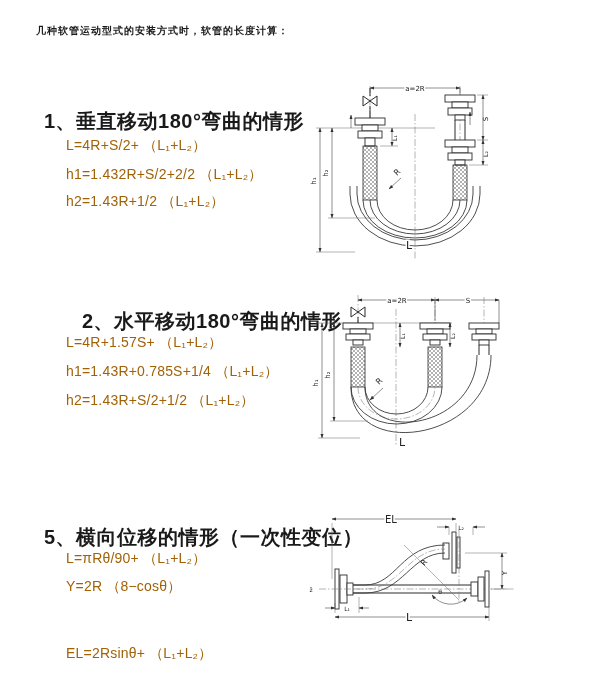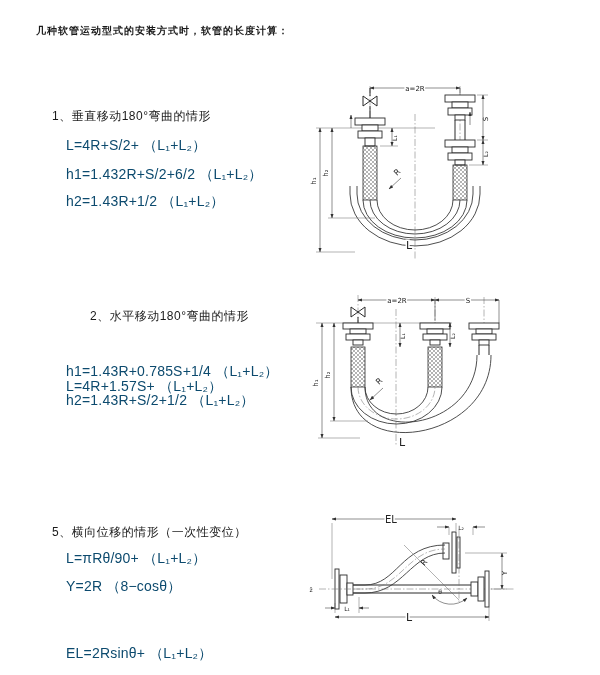--- a/index.html
+++ b/index.html
@@ -6,49 +6,49 @@
   body {
     width:600px; height:675px; position:relative; overflow:hidden;
     background:#ffffff; color:#1a1a1a;
     font-family:"Liberation Sans","DejaVu Sans",sans-serif;
   }
   .doc-title {
     position:absolute; left:36px; top:24px;
     font-size:10px; font-weight:bold; letter-spacing:1px;
   }
   .sec-heading {
-    position:absolute; left:52px;
-    font-size:12px; font-weight:normal; letter-spacing:0.5px;
+    position:absolute; left:44px;
+    font-size:20px; font-weight:bold; letter-spacing:0.5px;
   }
   .formula {
     position:absolute; left:66px;
-    font-size:14px; font-weight:400; letter-spacing:0.2px; color:#0c4a6e;
+    font-size:14px; font-weight:400; letter-spacing:0.2px; color:#a16207;
   }
   .diag { position:absolute; }
   svg text { font-family:"DejaVu Sans","Liberation Sans",sans-serif; fill:#222; }
   .ln   { stroke:#2b2b2b; stroke-width:1; fill:none; }
   .pl   { stroke:#2b2b2b; stroke-width:0.9; fill:#ffffff; }
   .hose { stroke:#3a3a3a; stroke-width:0.9; fill:none; }
   .dim  { stroke:#444; stroke-width:0.6; fill:none; }
   .thin { stroke:#666; stroke-width:0.5; fill:none; }
   .cl   { stroke:#777; stroke-width:0.55; fill:none; stroke-dasharray:7 2 1.5 2; }
   .ko   { paint-order:stroke; stroke:#ffffff; stroke-width:3px; }
 </style>
 </head>
 <body>
 
 <div class="doc-title">几种软管运动型式的安装方式时，软管的长度计算：</div>
 
 <div class="sec-heading" style="top:108px;">1、垂直移动180°弯曲的情形</div>
 <div class="formula" style="top:137px;">L=4R+S/2+ （L₁+L₂）</div>
-<div class="formula" style="top:166px;">h1=1.432R+S/2+6/2 （L₁+L₂）</div>
+<div class="formula" style="top:166px;">h1=1.432R+S/2+2/2 （L₁+L₂）</div>
 <div class="formula" style="top:193px;">h2=1.43R+1/2 （L₁+L₂）</div>
 
 <div class="sec-heading" style="top:308px;margin-left:38px;">2、水平移动180°弯曲的情形</div>
-<div class="formula" style="top:334px;margin-top:44px;">L=4R+1.57S+ （L₁+L₂）</div>
+<div class="formula" style="top:334px;">L=4R+1.57S+ （L₁+L₂）</div>
 <div class="formula" style="top:363px;">h1=1.43R+0.785S+1/4 （L₁+L₂）</div>
 <div class="formula" style="top:392px;">h2=1.43R+S/2+1/2 （L₁+L₂）</div>
 
 <div class="sec-heading" style="top:524px;">5、横向位移的情形（一次性变位）</div>
 <div class="formula" style="top:550px;">L=πRθ/90+ （L₁+L₂）</div>
 <div class="formula" style="top:578px;">Y=2R （8−cosθ）</div>
 <div class="formula" style="top:606px;margin-top:39px;">EL=2Rsinθ+ （L₁+L₂）</div>
 
 <div class="diag" style="left:303px; top:68px;">
 <svg width="272" height="205" viewBox="0 0 272 205">

